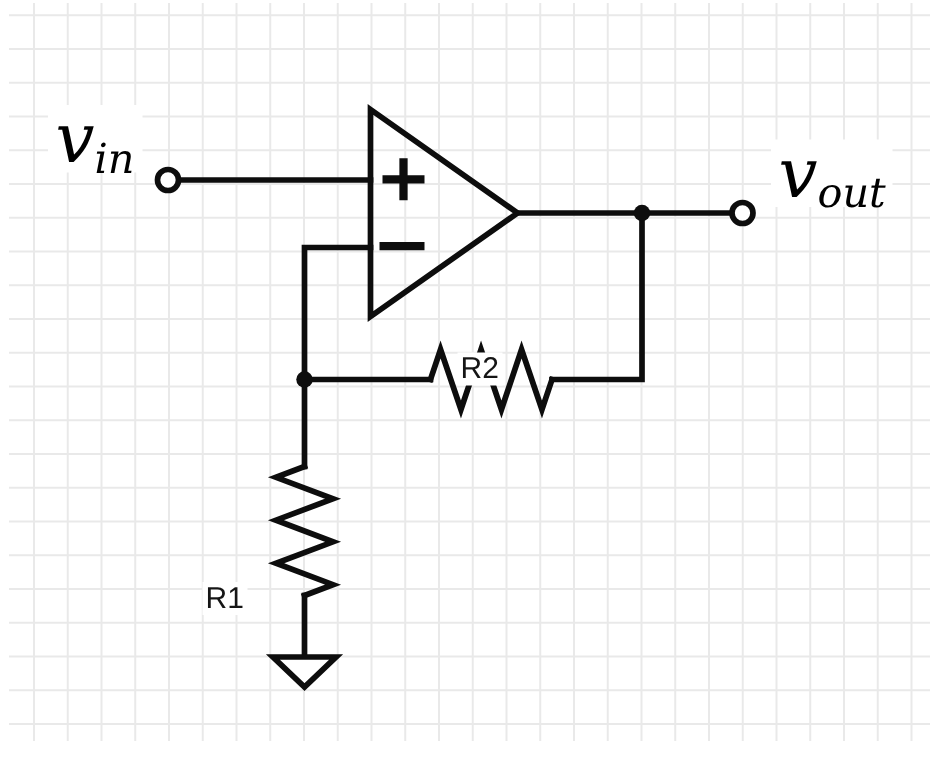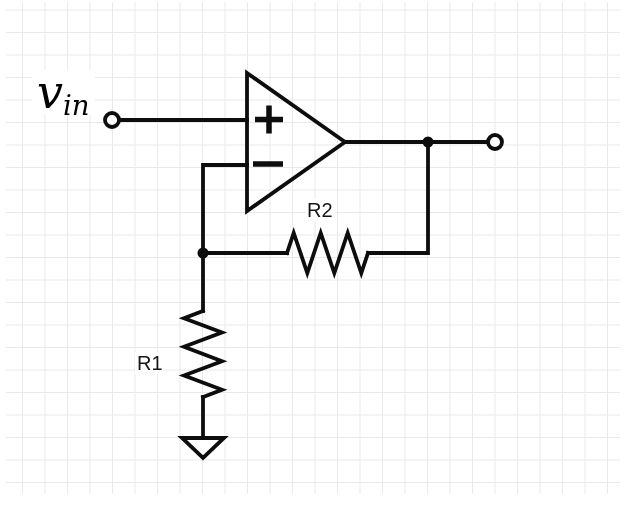--- a/index.html
+++ b/index.html
@@ -24,21 +24,21 @@
   .compfill{fill:var(--canvas-bg);}
   .mark{fill:none;stroke:var(--wire);stroke-width:5.5;stroke-linecap:butt;}
   .terminal{fill:var(--canvas-bg);stroke:var(--wire);stroke-width:3.8;}
   .junction{fill:var(--wire);stroke:none;}
   .vlabel{position:absolute;background:var(--canvas-bg);color:#000;
           font-family:"DejaVu Serif","Liberation Serif",serif;font-style:italic;
           font-size:46px;line-height:0.9;padding:2px 5px;white-space:nowrap;}
   .vlabel sub{font-size:0.6em;line-height:0;vertical-align:-7px;letter-spacing:0;}
   .rlabel{position:absolute;background:var(--canvas-bg);color:var(--label-text);
           font-family:"Liberation Sans","DejaVu Sans",sans-serif;
-          font-size:20px;line-height:1.1;padding:0 2px;white-space:nowrap;}
+          font-size:20px;line-height:1.1;padding:0 2px;white-space:nowrap;margin-top:36px;}
 </style>
 </head>
 <body>
 
 <div class="canvas">
   <div class="grid"></div>
 
   <svg class="schematic" width="632" height="506" viewBox="0 0 632 506">
 
     <path class="wire" d="M119 120 H247"></path>
@@ -58,17 +58,18 @@
     <polygon class="comp compfill" points="182,438 224,438 203,458"></polygon>
 
     <circle class="terminal" cx="112" cy="120" r="7"></circle>
     <circle class="terminal" cx="495" cy="142" r="7"></circle>
     <circle class="junction" cx="203" cy="253" r="5.5"></circle>
     <circle class="junction" cx="428" cy="142" r="5.5"></circle>
   </svg>
 
   <div class="vlabel" style="left:32px;top:70px"><span>v</span><sub>in</sub></div>
 
+  <div class="vlabel" style="left:514px;top:93px"><span>v</span><sub>out</sub></div>
 
   <div class="rlabel" style="left:305px;top:199px">R2</div>
 
   <div class="rlabel" style="left:135px;top:352px">R1</div>
 </div>
 
 </body></html>

